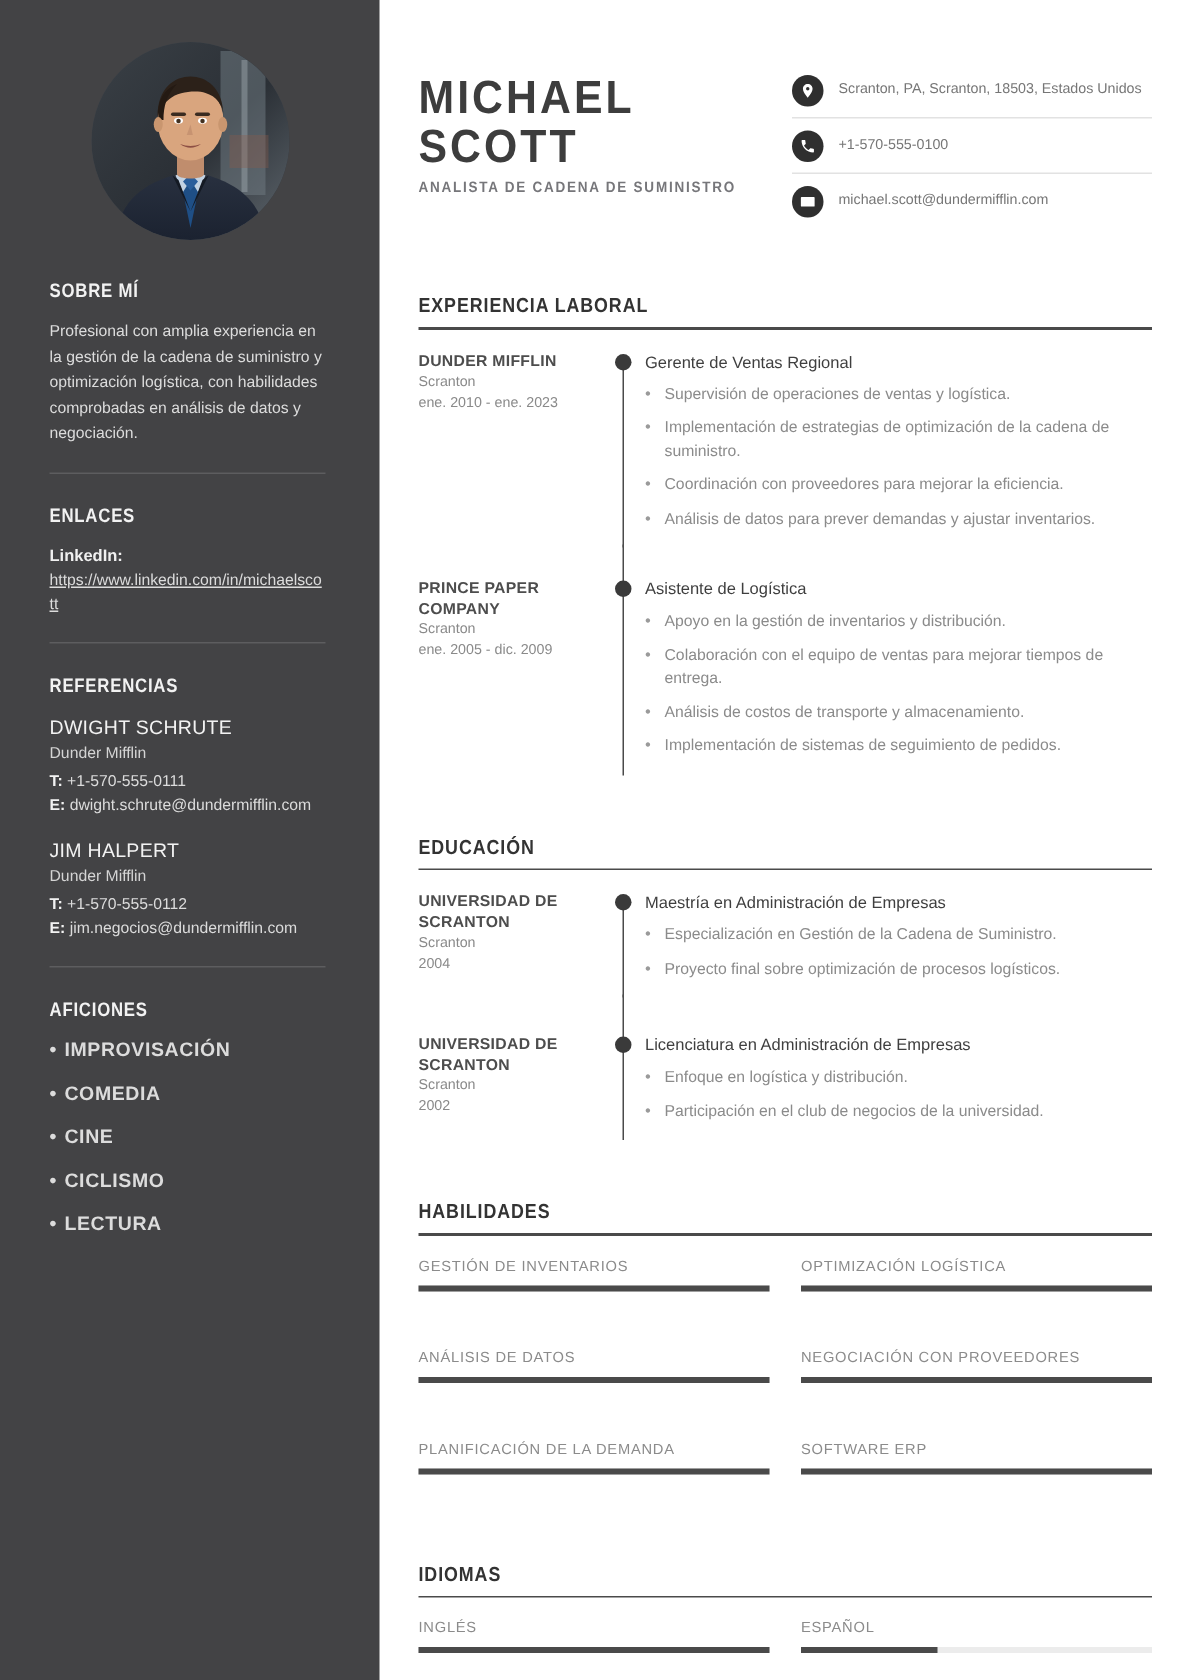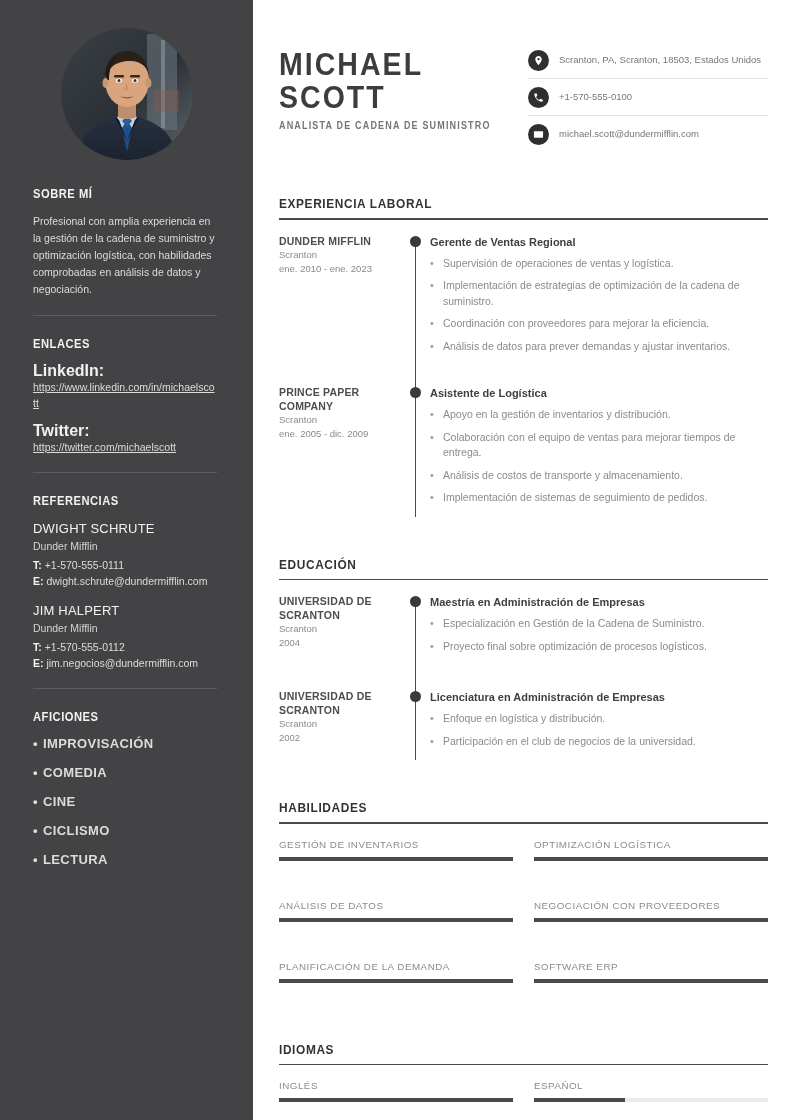--- a/index.html
+++ b/index.html
@@ -66,21 +66,21 @@
   }
   .sb-divider {
     height: 1px;
     background: #5d5d5f;
     margin: 17px 0 0 0;
   }
   .gap-after-div { height: 20px; }
 
   .link-block { margin-bottom: 12px; }
   .link-label {
-    font-size: 16px;
+    font-size: 11px;
     font-weight: bold;
     color: #f0f0f0;
     line-height: 16px;
   }
   .link-url {
     font-size: 10.5px;
     line-height: 16px;
     color: #dcdcdc;
     text-decoration: underline;
     word-break: break-all;
@@ -243,21 +243,21 @@
     top: 2px;
     width: 11px;
     height: 11px;
     border-radius: 50%;
     background: #3a3a3a;
     z-index: 2;
   }
   .entry-right { flex: 1; padding-bottom: 2px; }
   .job-title {
     font-size: 11px;
-    font-weight: bold;
+    font-weight: normal;
     color: #3f3f3f;
     line-height: 16px;
     margin-bottom: 6px;
   }
   .bullet {
     display: flex;
     font-size: 10.5px;
     color: #8b8b8b;
     line-height: 15.5px;
     margin-bottom: 7px;
@@ -370,24 +370,20 @@
       <div class="gap-after-div"></div>
     </div>
 
     <div class="sb-section">
       <div class="sb-heading">ENLACES</div>
 
       <div class="link-block">
         <div class="link-label">LinkedIn:</div>
         <a class="link-url" href="#">https://www.linkedin.com/in/michaelscott</a>
       </div>
-      <div class="link-block">
-        <div class="link-label">Twitter:</div>
-        <a class="link-url" href="#">https://twitter.com/michaelscott</a>
-      </div>
 
       <div class="sb-divider"></div>
       <div class="gap-after-div"></div>
     </div>
 
     <div class="sb-section">
       <div class="sb-heading">REFERENCIAS</div>
 
       <div class="ref-item">
         <div class="ref-name">DWIGHT SCHRUTE</div>

